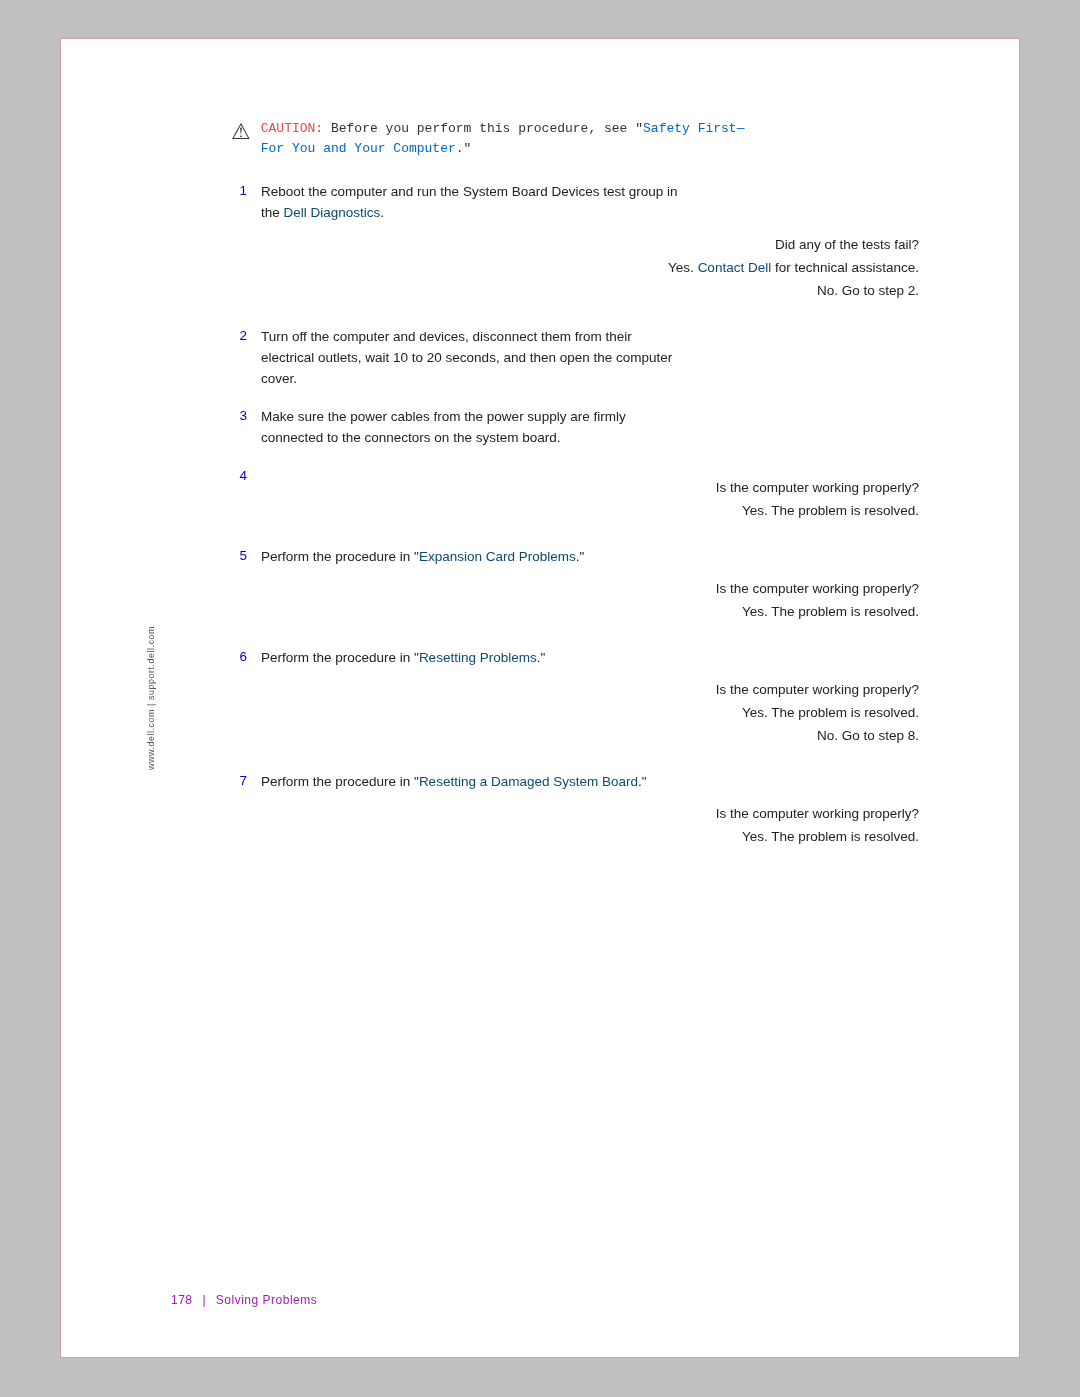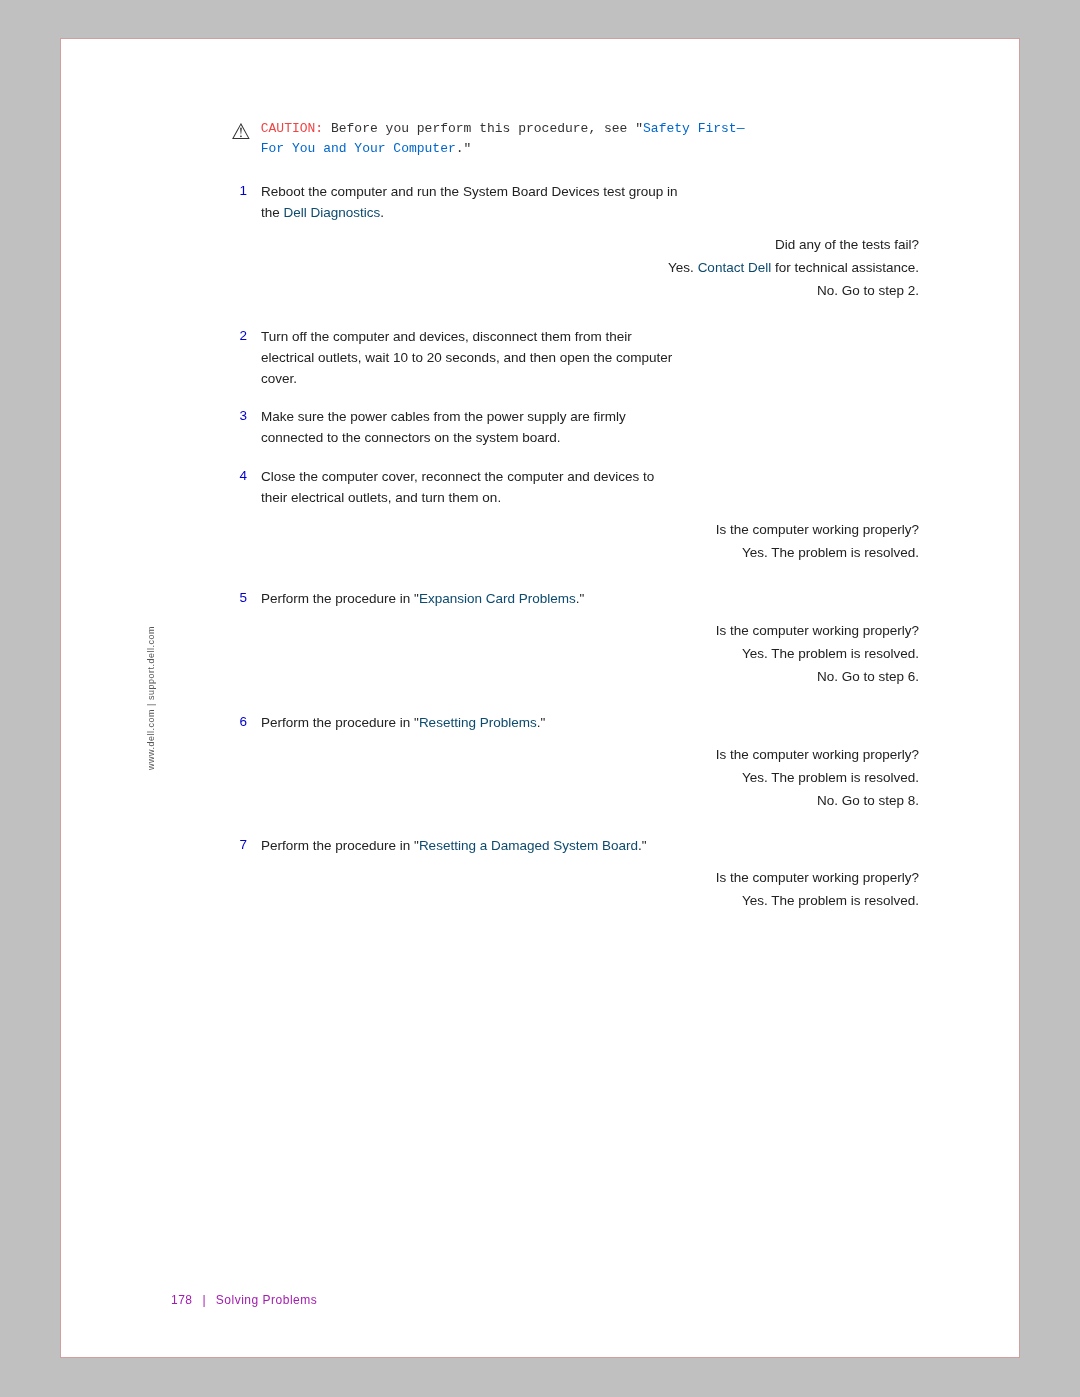--- a/index.html
+++ b/index.html
@@ -183,36 +183,34 @@
       <li class="step-item">
         <span class="step-number">3</span>
         <div class="step-content">
           <span class="step-text">Make sure the power cables from the power supply are firmly<br>connected to the connectors on the system board.</span>
         </div>
       </li>
 
       <li class="step-item">
         <span class="step-number">4</span>
         <div class="step-content">
-          <span class="step-text">Close the computer cover, reconnect the computer and devices to<br>their electrical outlets, and turn them on.</span>
           <div class="sub-content">
             <span class="sub-line">Is the computer working properly?</span>
             <span class="sub-line">Yes. The problem is resolved.</span>
           </div>
         </div>
       </li>
 
       <li class="step-item">
         <span class="step-number">5</span>
         <div class="step-content">
           <span class="step-text">Perform the procedure in "<a class="link">Expansion Card Problems</a>."</span>
           <div class="sub-content">
             <span class="sub-line">Is the computer working properly?</span>
             <span class="sub-line">Yes. The problem is resolved.</span>
-            <span class="sub-line">No. Go to step 6.</span>
           </div>
         </div>
       </li>
 
       <li class="step-item">
         <span class="step-number">6</span>
         <div class="step-content">
           <span class="step-text">Perform the procedure in "<a class="link">Resetting Problems</a>."</span>
           <div class="sub-content">
             <span class="sub-line">Is the computer working properly?</span>

